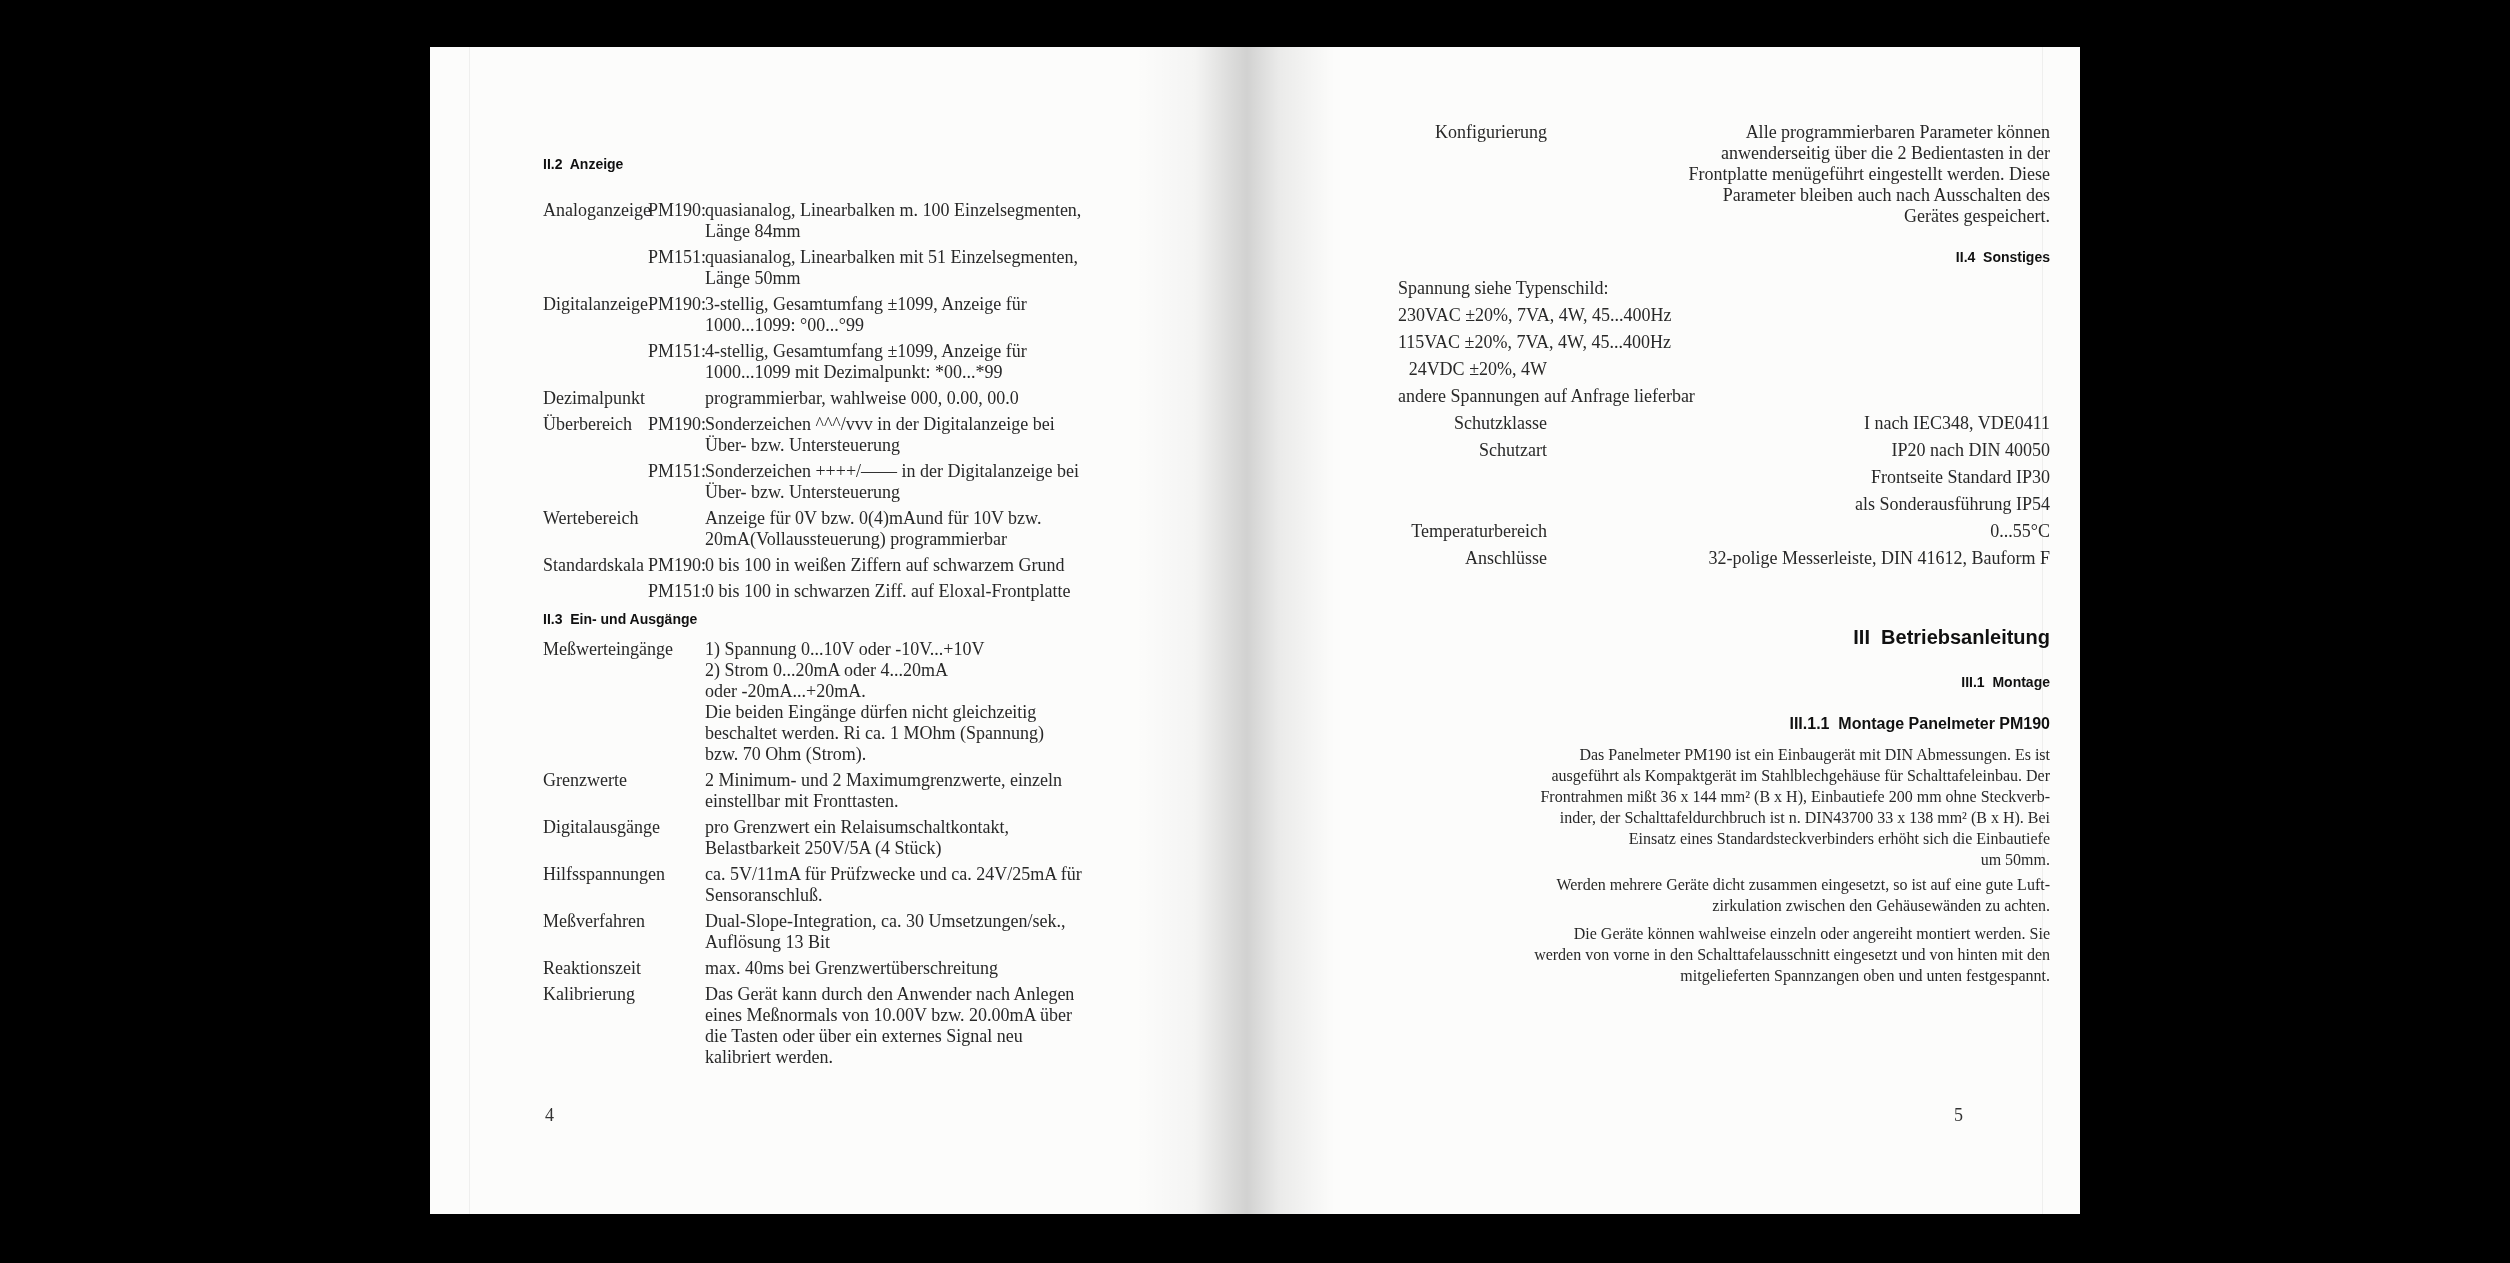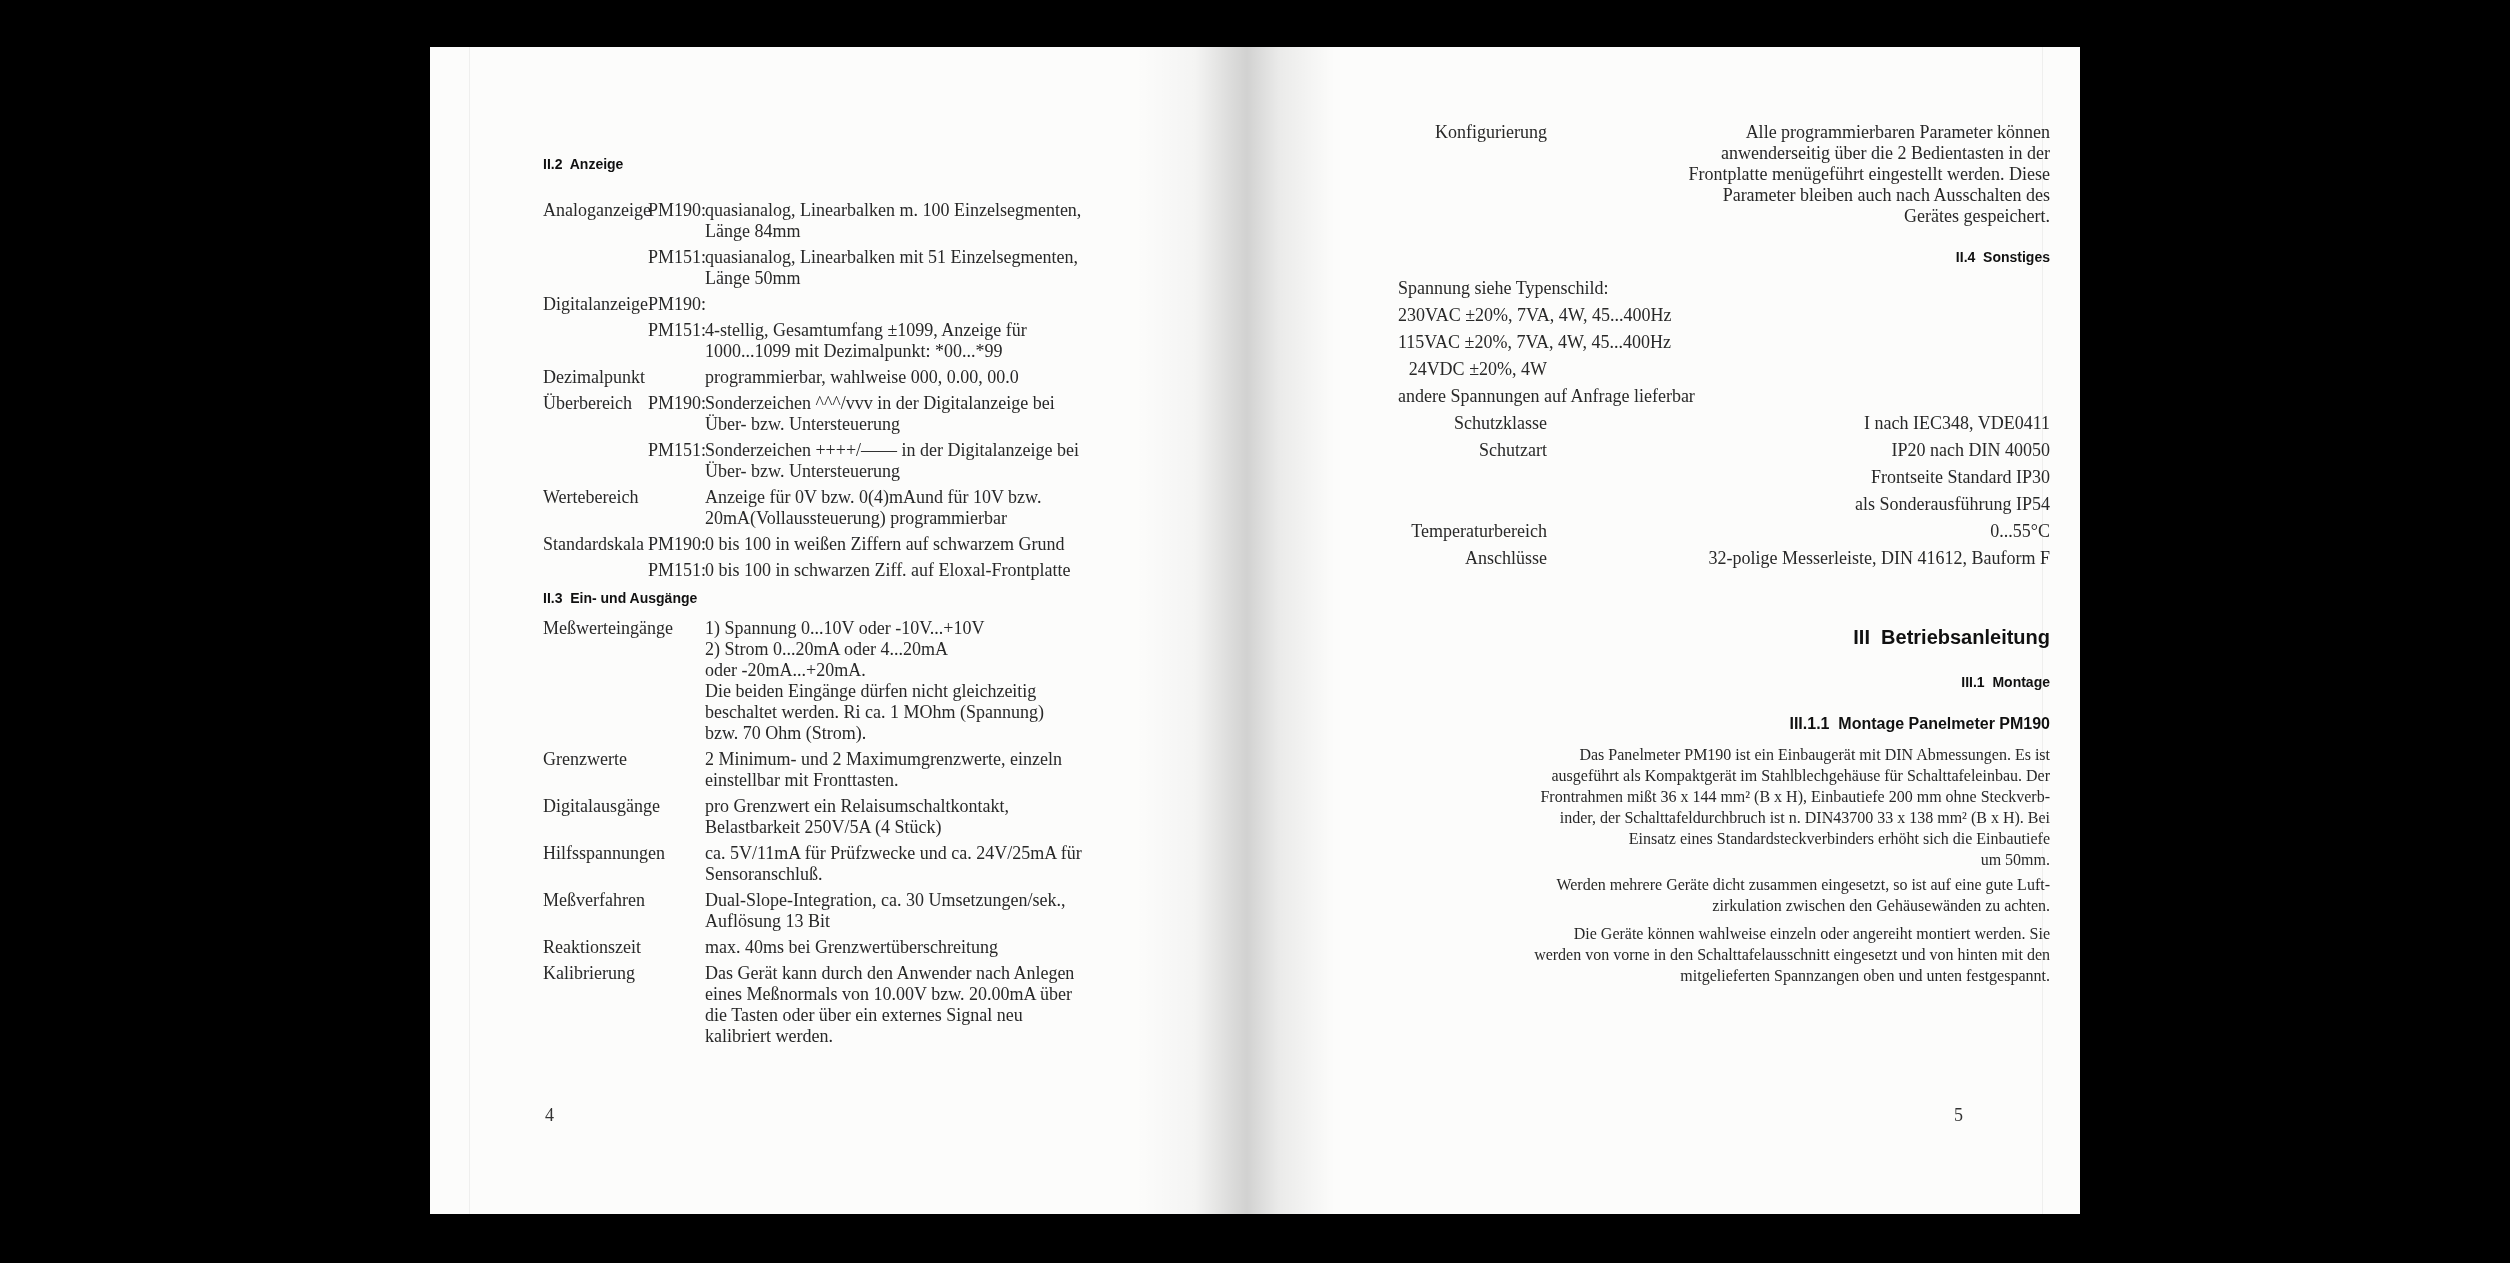--- a/index.html
+++ b/index.html
@@ -86,20 +86,22 @@
     </div>
     <div class="spec">
       <span class="lbl"></span>
       <span class="model">PM151:</span>
       <span class="val">quasianalog, Linearbalken mit 51 Einzelsegmenten,
 Länge 50mm</span>
     </div>
     <div class="spec">
       <span class="lbl">Digitalanzeige</span>
       <span class="model">PM190:</span>
+      <span class="val">3-stellig, Gesamtumfang ±1099, Anzeige für
+1000...1099: °00...°99</span>
     </div>
     <div class="spec">
       <span class="lbl"></span>
       <span class="model">PM151:</span>
       <span class="val">4-stellig, Gesamtumfang ±1099, Anzeige für
 1000...1099 mit Dezimalpunkt: *00...*99</span>
     </div>
     <div class="spec">
       <span class="lbl">Dezimalpunkt</span>
       <span class="model"></span>

